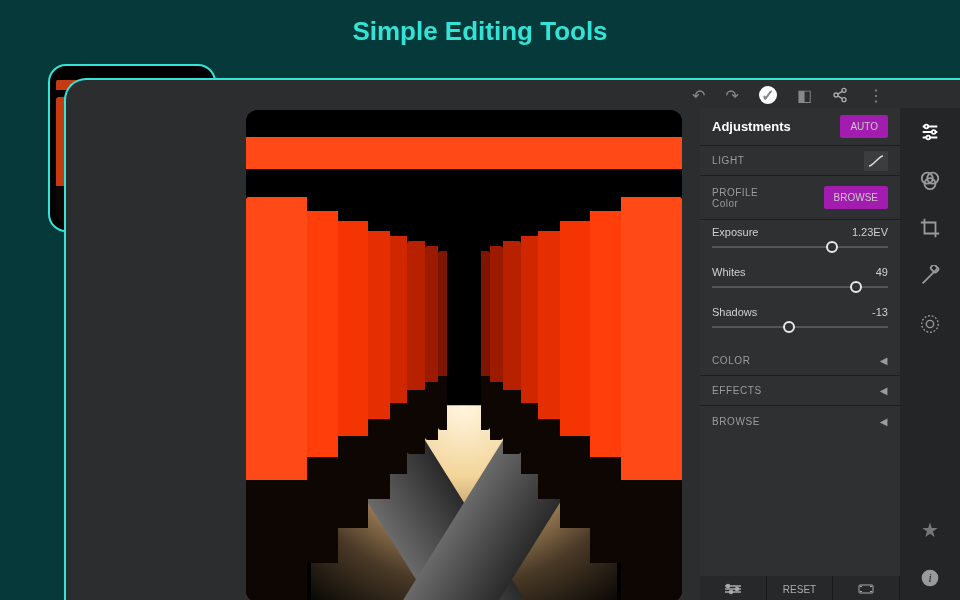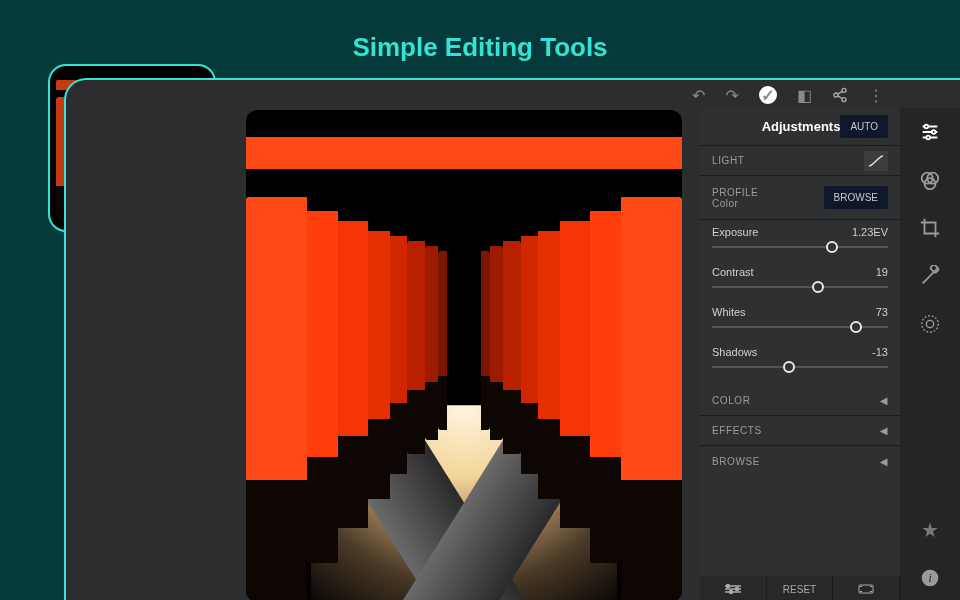--- a/index.html
+++ b/index.html
@@ -1,29 +1,29 @@
 <!DOCTYPE html>
 <html><head>
 <meta charset="utf-8">
 <style>
   * { margin:0; padding:0; box-sizing:border-box; }
   html,body { width:960px; height:600px; background:#063939; font-family:-apple-system,Segoe UI,Helvetica,Arial,sans-serif; overflow:hidden; }
-  .title { position:absolute; top:32px; width:100%; text-align:center; color:#33e3d6; font-size:26px; font-weight:600; }
+  .title { position:absolute; top:16px; width:100%; text-align:center; color:#33e3d6; font-size:26px; font-weight:600; }
   .thumb-wrap { position:absolute; top:64px; left:48px; width:168px; height:168px; border:2px solid #34e4d7; border-radius:18px; padding:6px; background:#000; }
   .torii-scene { width:100%; height:100%; border-radius:12px; overflow:hidden; position:relative; background:#000; }
   .app-frame { position:absolute; top:78px; left:64px; right:0; bottom:0; border:2px solid #34e4d7; border-bottom:none; border-right:none; border-radius:22px 0 0 0; background:#2b2d2f; overflow:hidden; }
   .topbar { position:absolute; top:0; left:180px; right:60px; height:30px; display:flex; align-items:center; justify-content:flex-end; gap:20px; padding:0 16px; }
   .topbar span { color:#888; font-size:16px; display:flex; align-items:center; }
   .check-circle { width:18px; height:18px; border-radius:50%; background:#fff; color:#000; display:flex; align-items:center; justify-content:center; font-size:12px; font-weight:bold; }
   .photo { position:absolute; top:30px; left:180px; width:436px; height:492px; }
   .panel { position:absolute; top:28px; right:60px; width:200px; height:494px; background:#2e3032; color:#d8d8d8; font-size:12px; overflow:hidden; }
   .row { display:flex; align-items:center; justify-content:space-between; padding:0 12px; border-bottom:1px solid #1c1d1e; }
-  .hdr { height:38px;justify-content:flex-end; } .hdr b{ color:#fff; font-size:13px; }
+  .hdr { height:38px; } .hdr b{ color:#fff; font-size:13px; }
   .profile { height:44px; } .profile .lbls{ display:flex; flex-direction:column; font-size:10px; color:#9c9c9c; letter-spacing:.5px; }
-  .btn { background:#0f172a; color:#c8c8c8; font-size:10px; padding:6px 10px; border-radius:2px; }
+  .btn { background:#a21caf; color:#c8c8c8; font-size:10px; padding:6px 10px; border-radius:2px; }
   .sec { height:30px; font-size:10px; color:#9c9c9c; letter-spacing:.6px; }
   .curve-chip { width:24px; height:20px; background:#3b3d3f; display:flex; align-items:center; justify-content:center; }
   .slider-grp { padding:6px 12px 0; }
   .slider-row { margin-bottom:10px; }
   .slider-lbls { display:flex; justify-content:space-between; font-size:11px; color:#d0d0d0; margin-bottom:0px; }
   .track { position:relative; height:18px; }
   .track:before { content:""; position:absolute; top:8px; left:0; right:0; height:2px; background:#555; }
   .knob { position:absolute; top:3px; width:12px; height:12px; border:2px solid #e8e8e8; border-radius:50%; background:#2e3032; transform:translateX(-50%); }
   .foot { position:absolute; left:0; right:0; bottom:0; height:26px; background:#262829; display:flex; align-items:center; }
   .foot-btn { flex:1; display:flex; align-items:center; justify-content:center; color:#aaa; font-size:10px; height:100%; border-right:1px solid #1a1a1a; }
@@ -198,31 +198,22 @@
           <div class="slider-lbls">
             <span>Exposure</span>
             <span>1.23EV</span>
           </div>
           <div class="track">
             <div class="knob" style="left:68%"></div>
           </div>
         </div>
         <div class="slider-row">
           <div class="slider-lbls">
-            <span>Contrast</span>
-            <span>19</span>
-          </div>
-          <div class="track">
-            <div class="knob" style="left:60%"></div>
-          </div>
-        </div>
-        <div class="slider-row">
-          <div class="slider-lbls">
             <span>Whites</span>
-            <span>73</span>
+            <span>49</span>
           </div>
           <div class="track">
             <div class="knob" style="left:82%"></div>
           </div>
         </div>
         <div class="slider-row">
           <div class="slider-lbls">
             <span>Shadows</span>
             <span>-13</span>
           </div>

